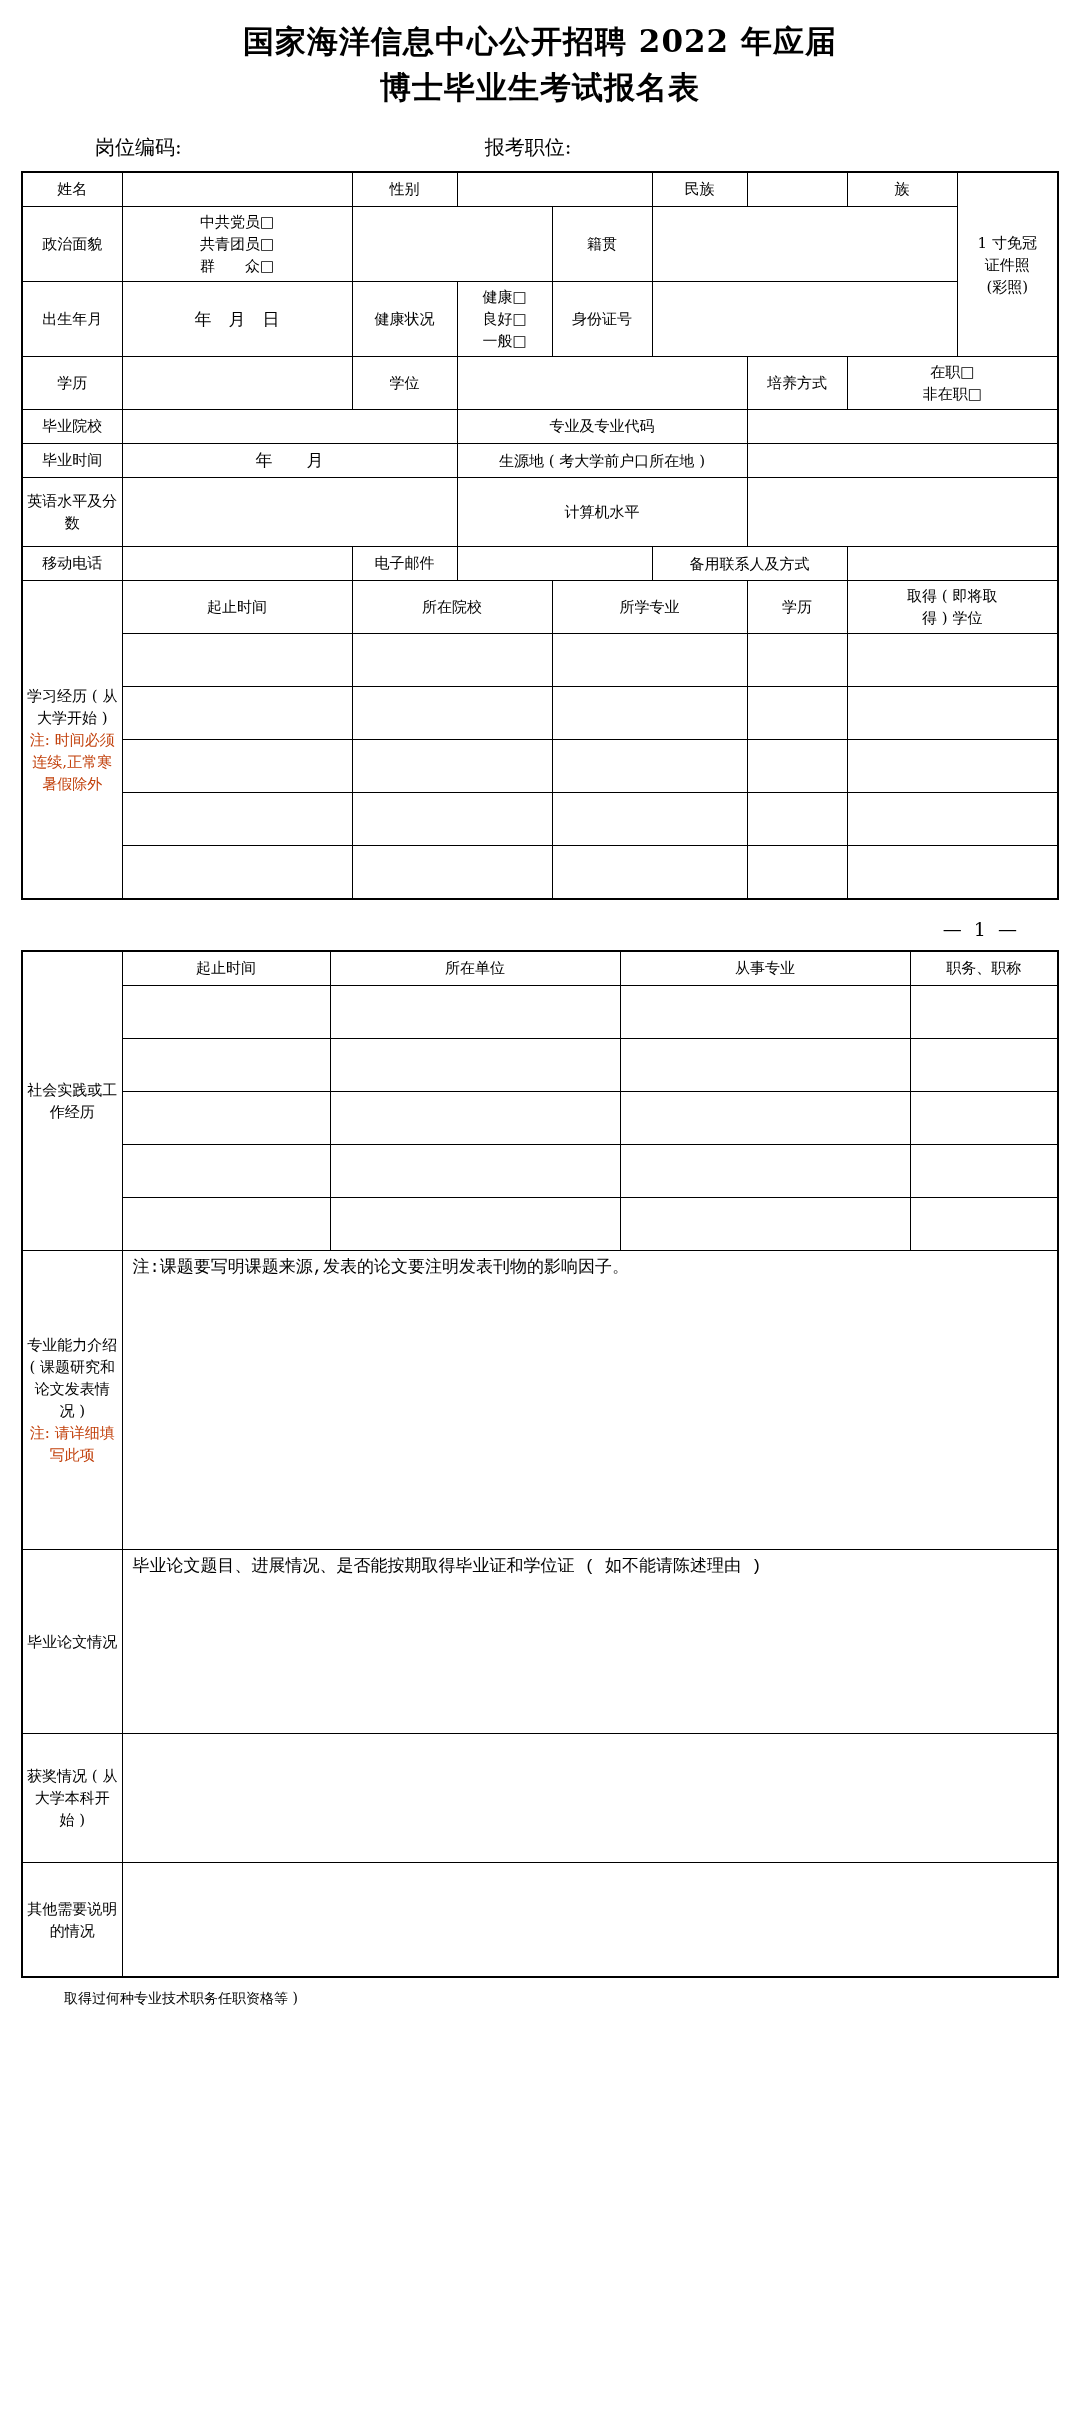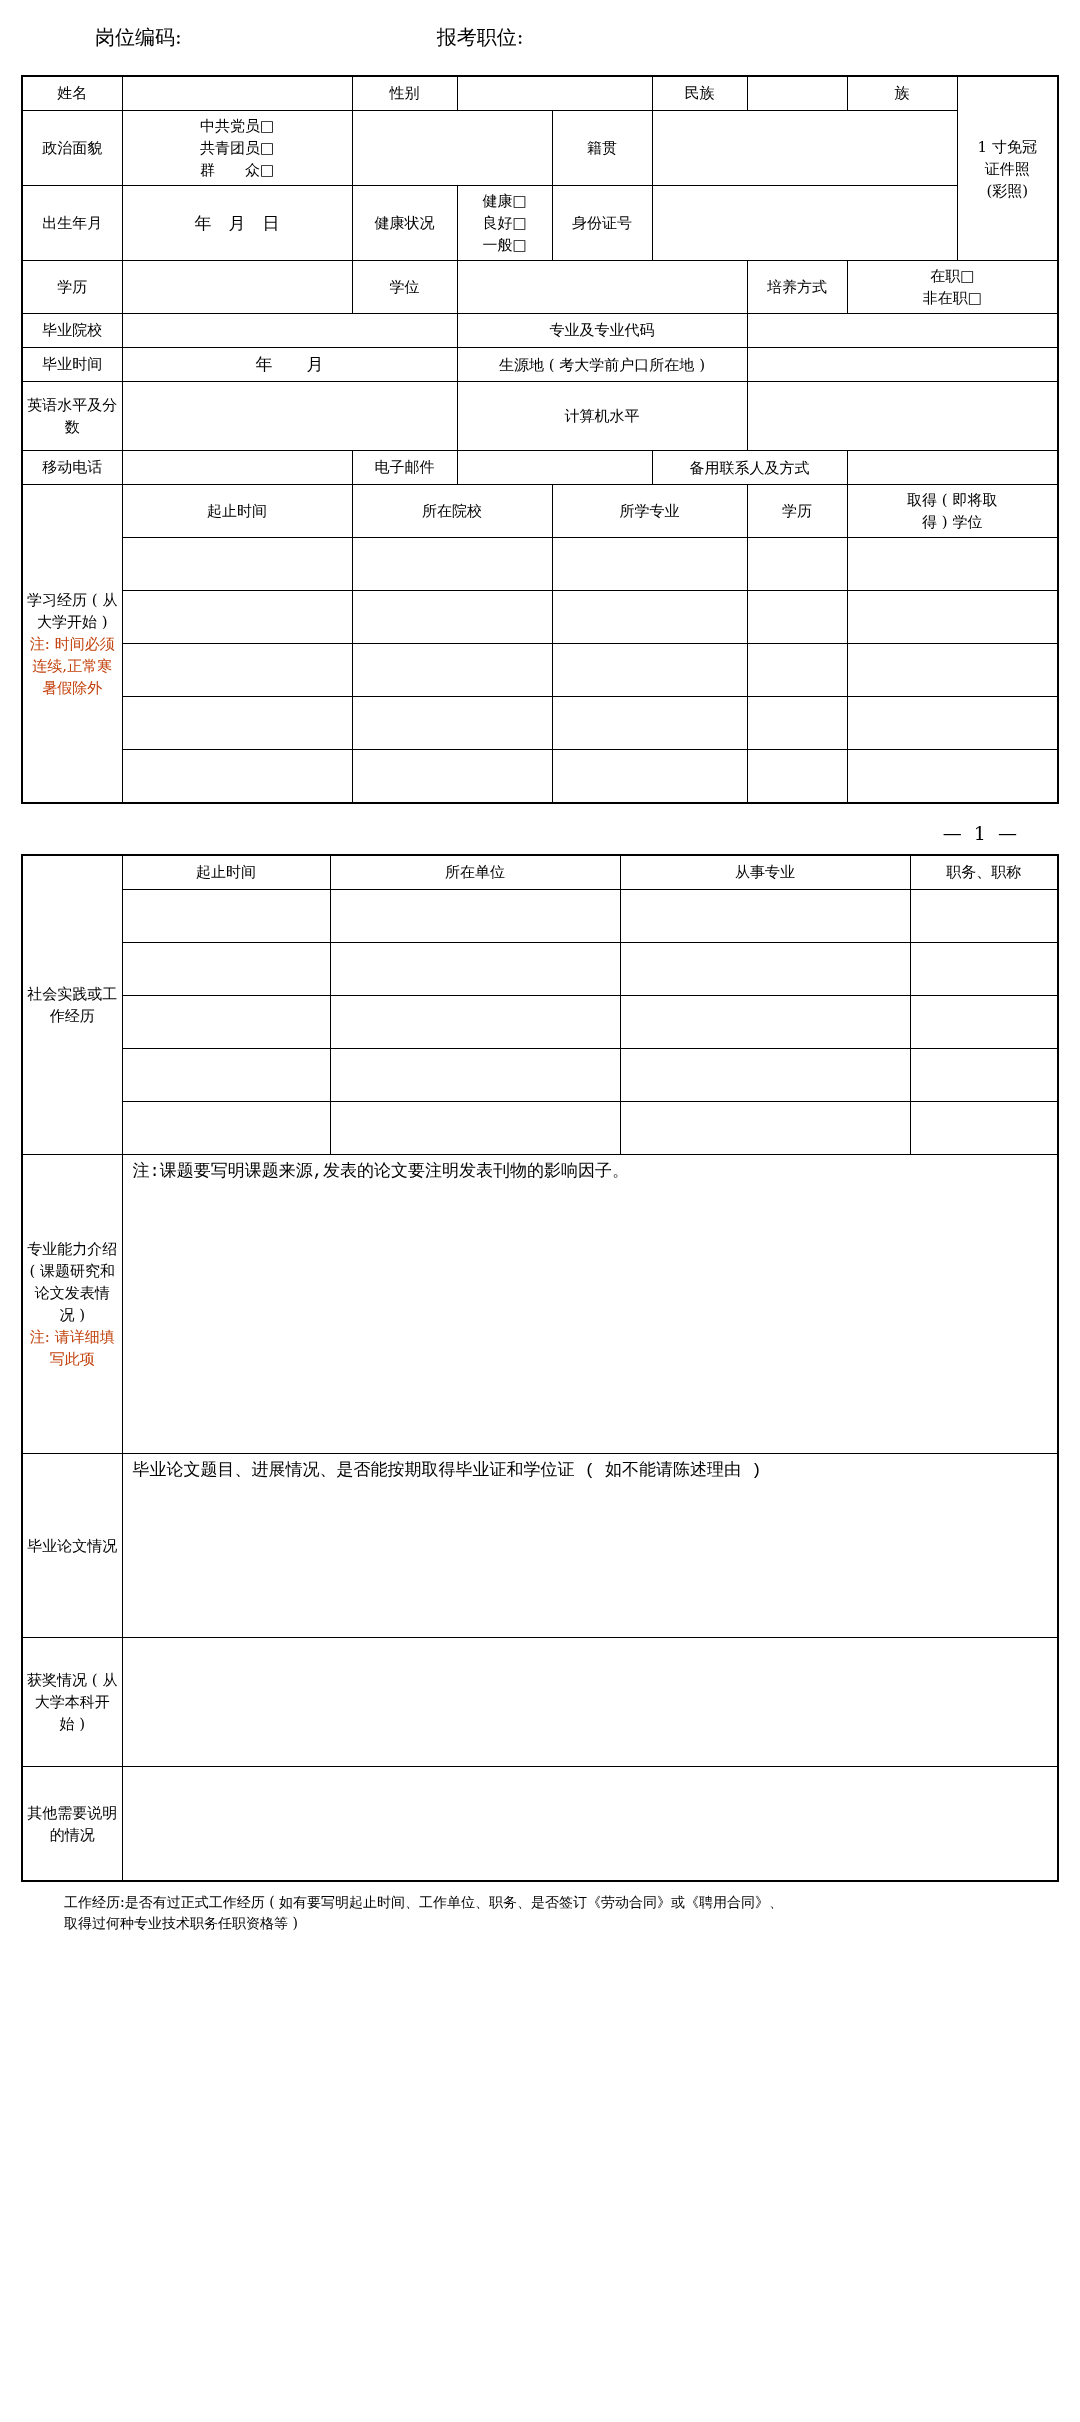--- a/index.html
+++ b/index.html
@@ -17,23 +17,24 @@
     font-weight:bold;
     font-size:31px;
     line-height:46px;
     letter-spacing:1px;
     margin:18px 0 0 0;
   }
   .title .l2{display:block;}
 
   .headrow{
     display:flex;
-    margin:24px 0 24px 0;
+    margin:24px 0 10px 0;
     font-size:20px;
     font-family:"DejaVu Serif","Liberation Serif",serif;
+    gap:48px;
   }
   .headrow .a{margin-left:95px;}
   .headrow .b{margin-left:255px;}
 
   table{border-collapse:collapse;table-layout:fixed;}
   .tbl{
     width:1036px;
     margin:0 auto;
     border:2px solid #000;
   }
@@ -72,20 +73,24 @@
   .foot .ln{display:block;}
 
   .spacer-row td{height:44px;}
   .tall td{height:60px;}
 </style>
 </head>
 <body>
 
 <div class="page">
 
+  <div class="title">
+    <span>国家海洋信息中心公开招聘 2022 年应届</span>
+    <span class="l2">博士毕业生考试报名表</span>
+  </div>
 
   <div class="headrow">
     <span class="a">岗位编码:</span>
     <span class="b">报考职位:</span>
   </div>
 
   <table class="tbl">
     <colgroup>
       <col style="width:100px">
       <col style="width:110px">
@@ -327,17 +332,16 @@
       <td class="lbl small">
         <span>其他需要说明</span><br>
         <span>的情况</span>
       </td>
       <td colspan="7" class="left top" style="height:105px"></td>
     </tr>
   </tbody>
     </table>
 
   <div class="foot">
-    <span class="ln">工作经历:是否有过正式工作经历 ( 如有要写明起止时间、工作单位、职务、是否签订《劳动合同》或《聘用合同》、</span>
     <span class="ln">取得过何种专业技术职务任职资格等 )</span>
   </div>
 
 </div>
 
 </body></html>

